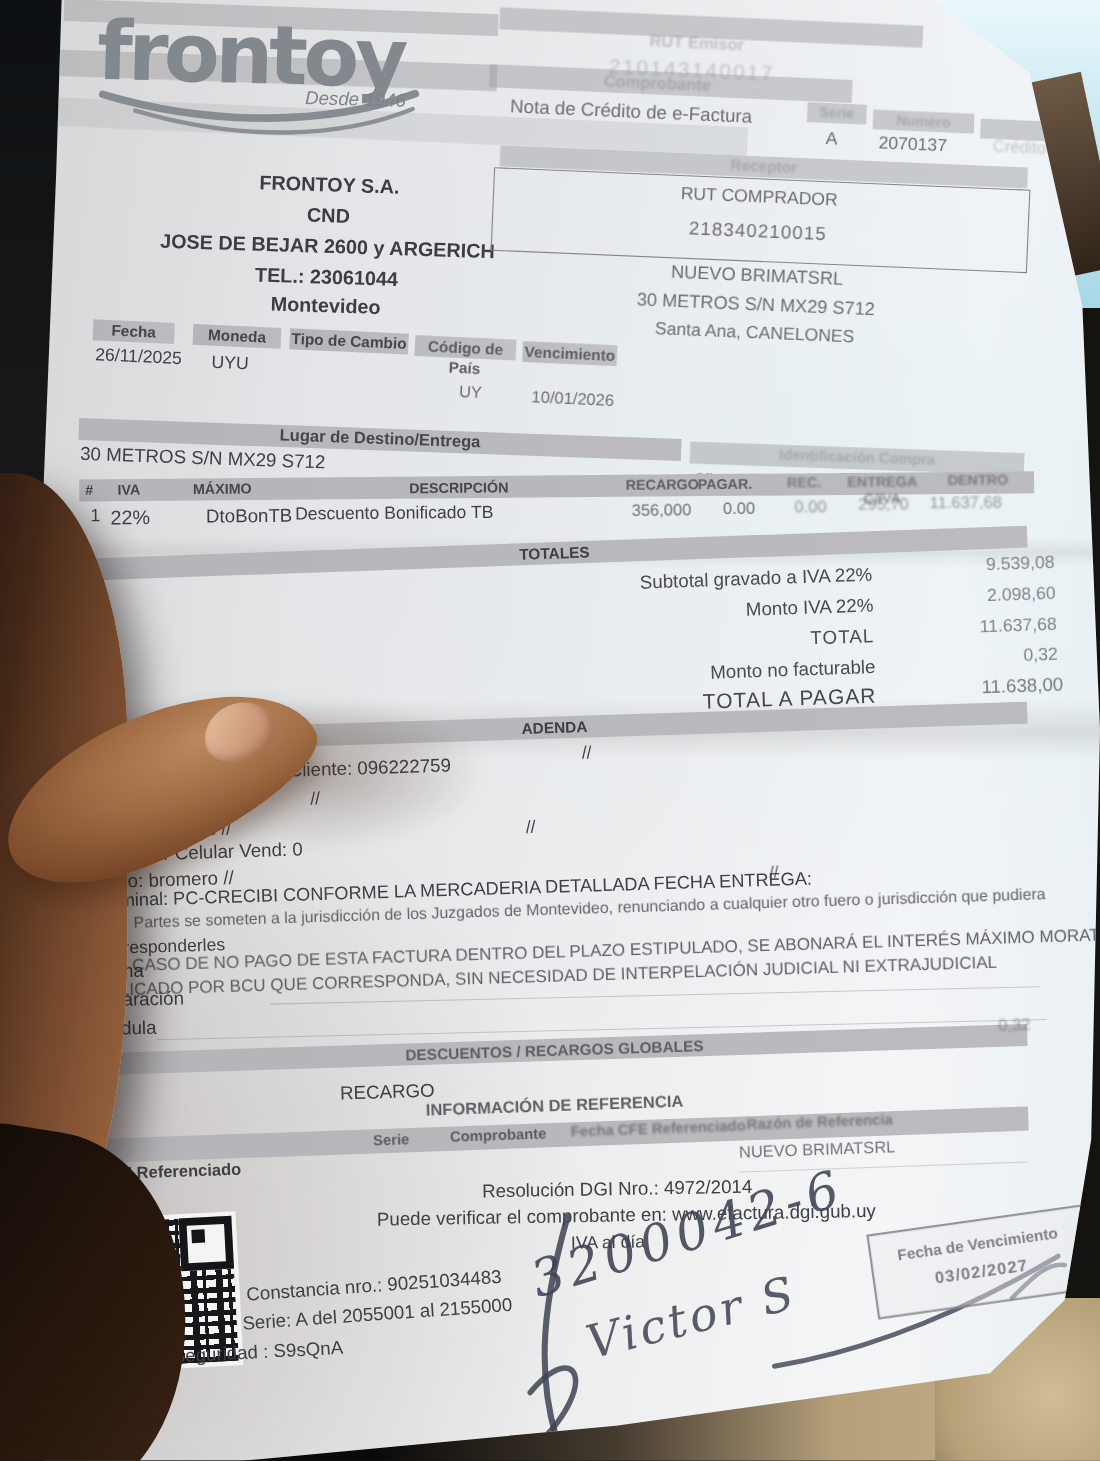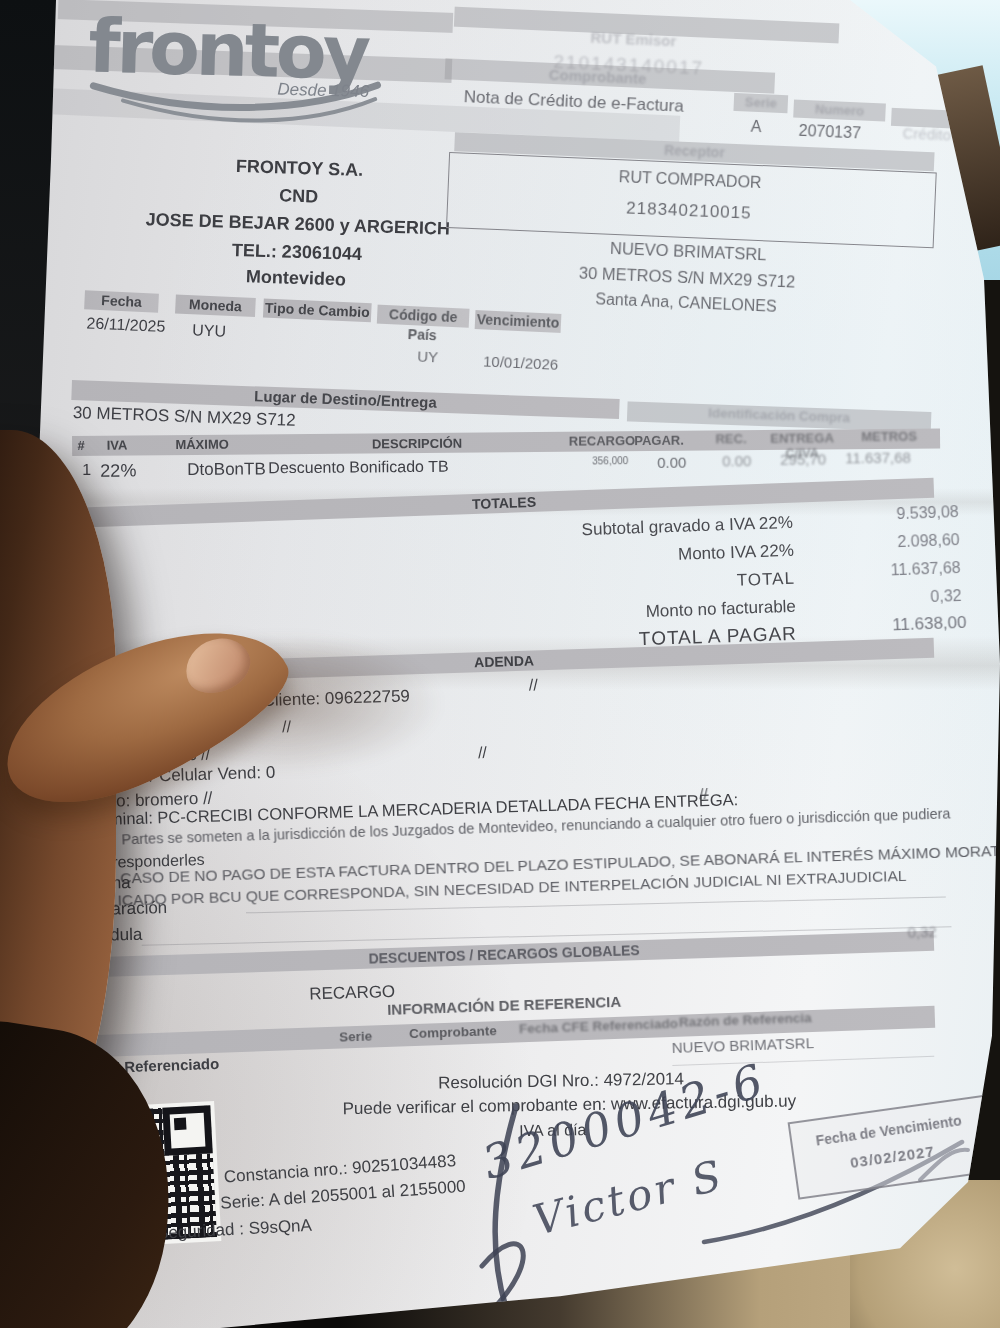--- a/index.html
+++ b/index.html
@@ -151,26 +151,26 @@
     <div class="s" style="left:72px;top:436px;width:900px;transform:rotate(-0.5deg);transform-origin:top left">
       <div class="s bar" style="left:0;top:0;width:868px;height:20px"></div>
       <div class="s b ctr" style="left:2px;top:2px;width:14px;font-size:13px;color:#46474c">#</div>
       <div class="s b ctr" style="left:25px;top:2px;width:40px;font-size:13px;color:#46474c">IVA</div>
       <div class="s b ctr" style="left:90px;top:2px;width:80px;font-size:13px;color:#46474c">MÁXIMO</div>
       <div class="s b ctr" style="left:280px;top:3px;width:130px;font-size:13px;color:#46474c">DESCRIPCIÓN</div>
       <div class="s b ctr soft" style="left:488px;top:2px;width:84px;font-size:13px;color:#4c4d52">RECARGO</div>
       <div class="s b ctr soft" style="left:562px;top:2px;width:50px;font-size:13px;color:#4c4d52">PAGAR.</div>
       <div class="s b ctr softer" style="left:637px;top:1px;width:44px;font-size:13px;color:#4c4d52">REC.</div>
       <div class="s b ctr softer" style="left:680px;top:1px;width:100px;font-size:13px;color:#4c4d52">ENTREGA C/IVA</div>
-      <div class="s b ctr softer" style="left:784px;top:0;width:66px;font-size:13px;color:#4c4d52">METROS</div>
+      <div class="s b ctr softer" style="left:784px;top:0;width:66px;font-size:13px;color:#4c4d52">DENTRO</div>
       <div class="s ink nw" style="left:10px;top:25px;font-size:16px">1</div>
       <div class="s ink nw" style="left:28px;top:25px;font-size:18px">22%</div>
       <div class="s ink nw" style="left:115px;top:25px;font-size:17px">DtoBonTB</div>
       <div class="s ink nw" style="left:196px;top:25px;font-size:16px">Descuento Bonificado TB</div>
-      <div class="s ink2 soft nw" style="left:520px;top:24px;font-size:10px">356,000</div>
+      <div class="s ink2 soft nw" style="left:502px;top:24px;font-size:15px">356,000</div>
       <div class="s ink2 soft nw" style="left:585px;top:23px;font-size:15px">0.00</div>
       <div class="s ink2 softer nw" style="left:650px;top:22px;font-size:15px">0.00</div>
       <div class="s ink2 softer nw" style="left:708px;top:21px;font-size:15px">295,70</div>
       <div class="s ink2 softer nw" style="left:773px;top:20px;font-size:15px">11.637,68</div>
     </div>
 
     <div class="s" style="left:70px;top:508px;width:900px;transform:rotate(-2deg);transform-origin:top left">
       <div class="s bar" style="left:4px;top:0;width:860px;height:20px"></div>
       <div class="s b ctr" style="left:4px;top:2px;width:860px;font-size:14px;color:#3f4045">TOTALES</div>
       <div class="s nw" style="right:178px;top:30px;font-size:17px;color:#4a4b50">Subtotal gravado a IVA 22%</div>

